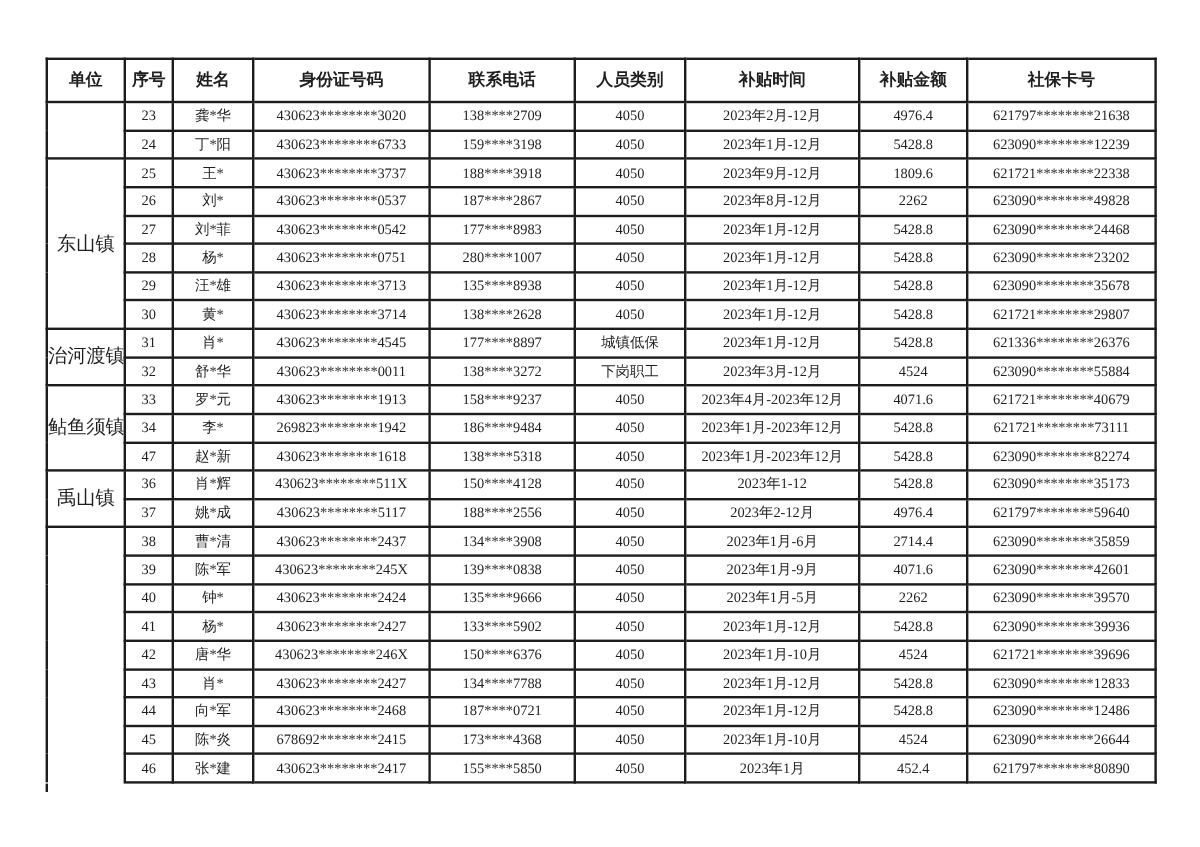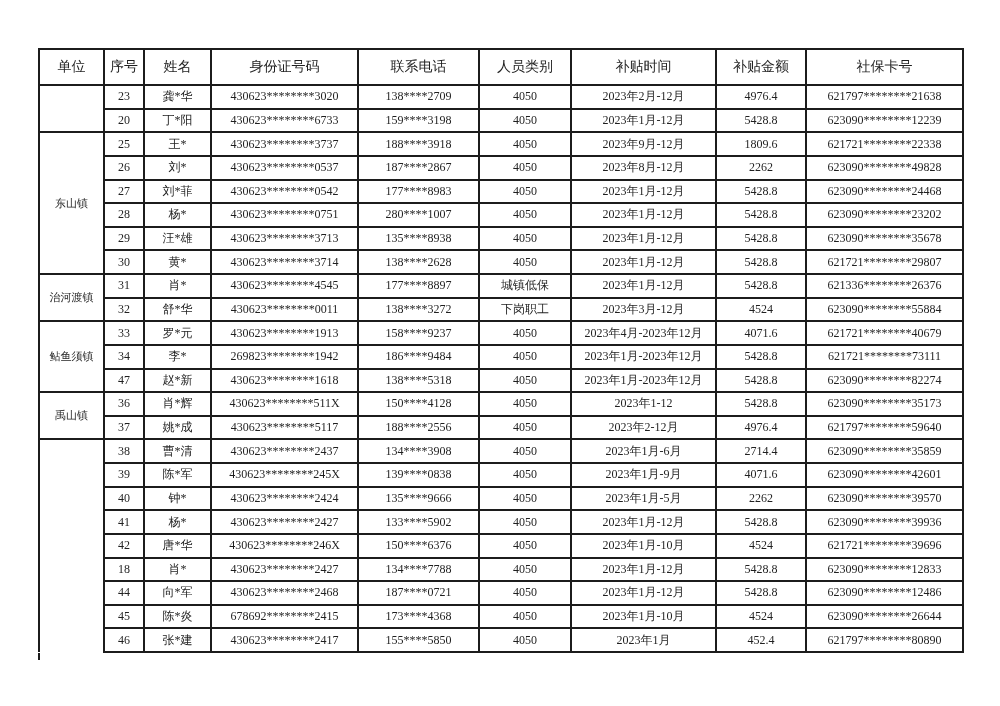--- a/index.html
+++ b/index.html
@@ -36,28 +36,28 @@
     color: #1f1f1f;
     padding: 0;
     overflow: hidden;
     white-space: nowrap;
   }
   .subsidy-table thead tr {
     height: 36px;
   }
   .subsidy-table th {
     font-size: 14px;
-    font-weight: normal;
+    font-weight: bold;
   }
   .subsidy-table td {
     font-size: 12px;
     font-weight: normal;
   }
   td.unit-cell {
-    font-size: 11px;
+    font-size: 16px;
   }
   
   td.unit-open {
     border-bottom: none;
   }
   
   .border-tail {
     position: absolute;
     left: 38px;
     top: 653px;
@@ -101,21 +101,21 @@
           <td>23</td>
           <td>龚*华</td>
           <td>430623********3020</td>
           <td>138****2709</td>
           <td>4050</td>
           <td>2023年2月-12月</td>
           <td>4976.4</td>
           <td>621797********21638</td>
         </tr>
         <tr>
-          <td>20</td>
+          <td>24</td>
           <td>丁*阳</td>
           <td>430623********6733</td>
           <td>159****3198</td>
           <td>4050</td>
           <td>2023年1月-12月</td>
           <td>5428.8</td>
           <td>623090********12239</td>
         </tr>
         <tr>
           <td rowspan="6" class="unit-cell">东山镇</td>
@@ -296,21 +296,21 @@
           <td>42</td>
           <td>唐*华</td>
           <td>430623********246X</td>
           <td>150****6376</td>
           <td>4050</td>
           <td>2023年1月-10月</td>
           <td>4524</td>
           <td>621721********39696</td>
         </tr>
         <tr>
-          <td>18</td>
+          <td>43</td>
           <td>肖*</td>
           <td>430623********2427</td>
           <td>134****7788</td>
           <td>4050</td>
           <td>2023年1月-12月</td>
           <td>5428.8</td>
           <td>623090********12833</td>
         </tr>
         <tr>
           <td>44</td>

